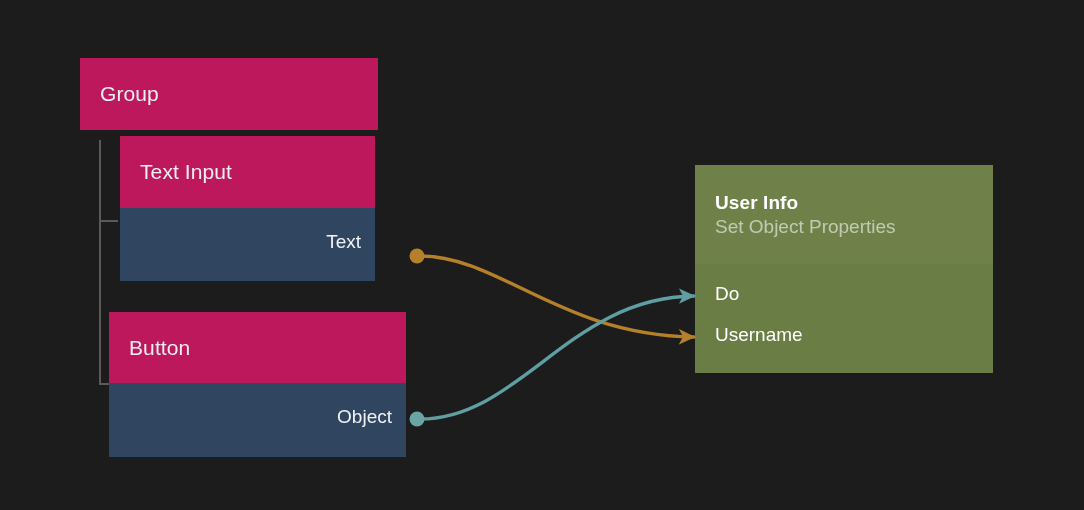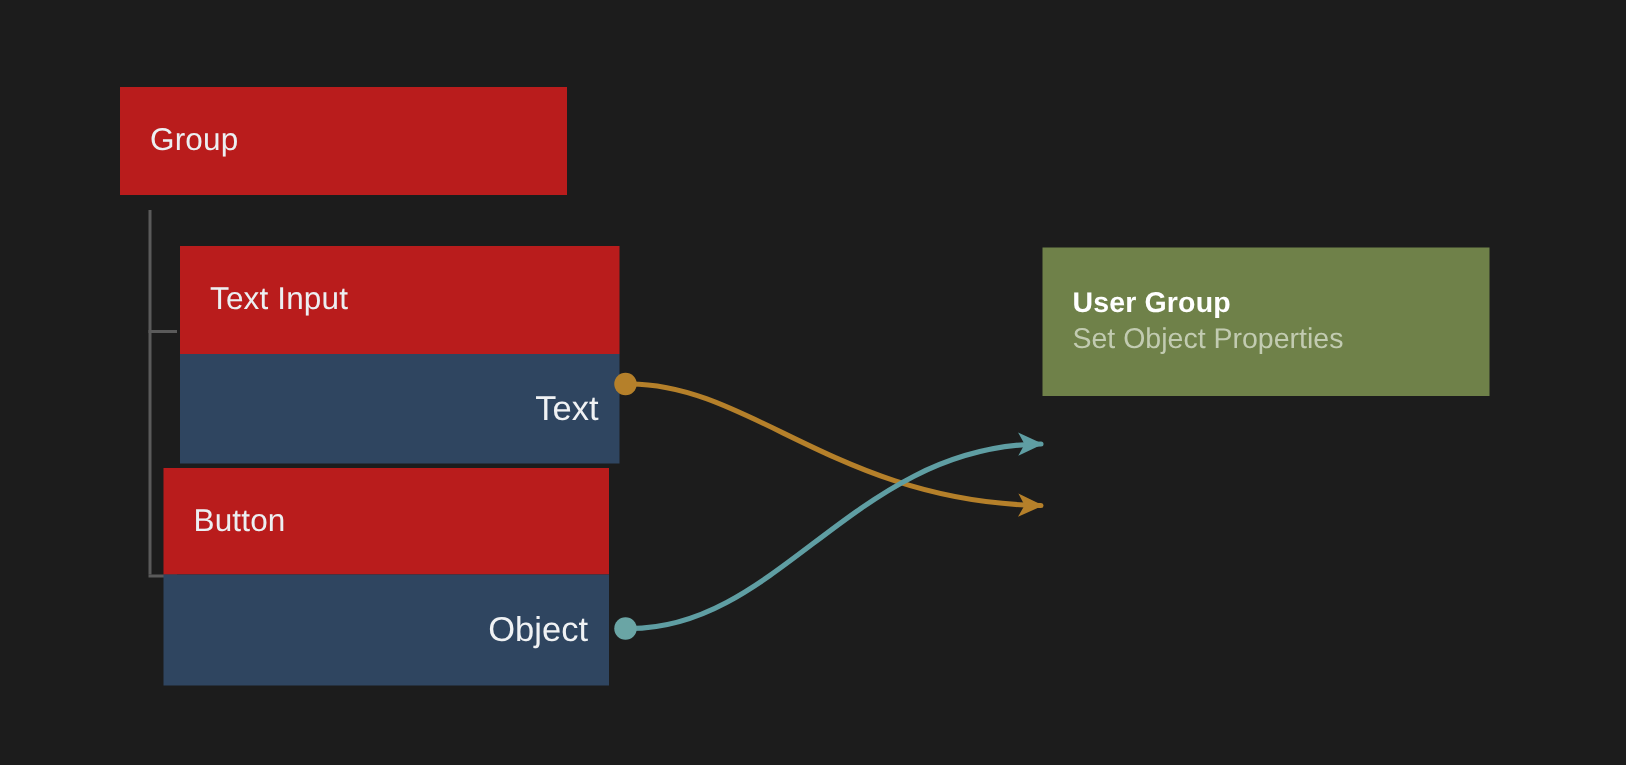--- a/index.html
+++ b/index.html
@@ -34,21 +34,21 @@
     justify-content: center;
     padding-left: 20px;
   }
   .node-body {
     position: absolute;
     left: 0;
     width: 100%;
     box-sizing: border-box;
   }
   
-  .node-blue .node-header { background: #b91c1c; }
+  .node-blue .node-header { background: #be185d; }
   .node-blue .node-body   { background: #2f4560; }
   .node-blue .node-title {
     color: #eceff2;
     font-size: 21px;
     font-weight: 400;
     letter-spacing: .1px;
   }
   
   .node-green .node-header { background: #6f8149; }
   .node-green .node-body   { background: #6a7d44; }
@@ -63,21 +63,21 @@
     color: #c2cbb1;
     font-size: 19px;
     font-weight: 400;
     line-height: 24px;
   }
   
   .port-out {
     position: absolute;
     right: 14px;
     color: #f0f2f4;
-    font-size: 23px;
+    font-size: 19px;
     white-space: nowrap;
   }
   .port-in {
     position: absolute;
     left: 20px;
     color: #ffffff;
     font-size: 19px;
     white-space: nowrap;
   }
   
@@ -105,42 +105,46 @@
   <div class="bracket bracket-v" id="bracket-vertical" style="left: 99px; top: 140px; height: 243px;"></div>
   <div class="bracket bracket-h" id="bracket-stub-0" style="left: 99px; top: 220px; width: 19px;"></div>
   <div class="bracket bracket-h" id="bracket-stub-1" style="left: 99px; top: 383px; width: 19px;"></div>
 
   <div class="node node-blue" id="node-group" style="left: 80px; top: 58px; width: 298px; height: 72px;">
     <div class="node-header" id="node-group-header" style="height: 72px;">
       <div class="node-title">Group</div>
     </div>
   </div>
 
-  <div class="node node-blue" id="node-text-input" style="left: 120px; top: 164px; width: 293px; height: 145px;">
+  <div class="node node-blue" id="node-text-input" style="left: 120px; top: 136px; width: 255px; height: 145px;">
     <div class="node-header" id="node-text-input-header" style="height: 72px;">
       <div class="node-title">Text Input</div>
     </div>
     <div class="node-body" id="node-text-input-body" style="top: 72px; height: 73px;">
       <div class="port-out" id="port-text-out" style="top: 23px;">Text</div>
     </div>
   </div>
 
   <div class="node node-blue" id="node-button" style="left: 109px; top: 312px; width: 297px; height: 145px;">
     <div class="node-header" id="node-button-header" style="height: 71px;">
       <div class="node-title">Button</div>
     </div>
     <div class="node-body" id="node-button-body" style="top: 71px; height: 74px;">
       <div class="port-out" id="port-click-out" style="top: 23px;">Object</div>
     </div>
   </div>
 
   <div class="node node-green" id="node-user-info" style="left: 695px; top: 165px; width: 298px; height: 208px;">
     <div class="node-header" id="node-user-info-header" style="height: 99px;">
-      <div class="node-title">User Group</div>
+      <div class="node-title">User Info</div>
       <div class="node-subtitle">Set Object Properties</div>
+    </div>
+    <div class="node-body" id="node-user-info-body" style="top: 99px; height: 109px;">
+      <div class="port-in" id="port-do-in" style="top: 19px;">Do</div>
+      <div class="port-in" id="port-username-in" style="top: 60px;">Username</div>
     </div>
   </div>
 
   <svg id="edges" viewBox="0 0 1084 510" xmlns="http://www.w3.org/2000/svg">
       <defs>
         <marker id="arrow-0" viewBox="0 0 10 10" refX="8.6" refY="5" markerWidth="5.2" markerHeight="5.2" orient="auto-start-reverse" markerUnits="strokeWidth">
           <path d="M 0 0.6 L 9.4 5 L 0 9.4 L 2.4 5 Z" fill="#b5802a"></path>
         </marker>
         <marker id="arrow-1" viewBox="0 0 10 10" refX="8.6" refY="5" markerWidth="5.2" markerHeight="5.2" orient="auto-start-reverse" markerUnits="strokeWidth">
           <path d="M 0 0.6 L 9.4 5 L 0 9.4 L 2.4 5 Z" fill="#5f9ea3"></path>

